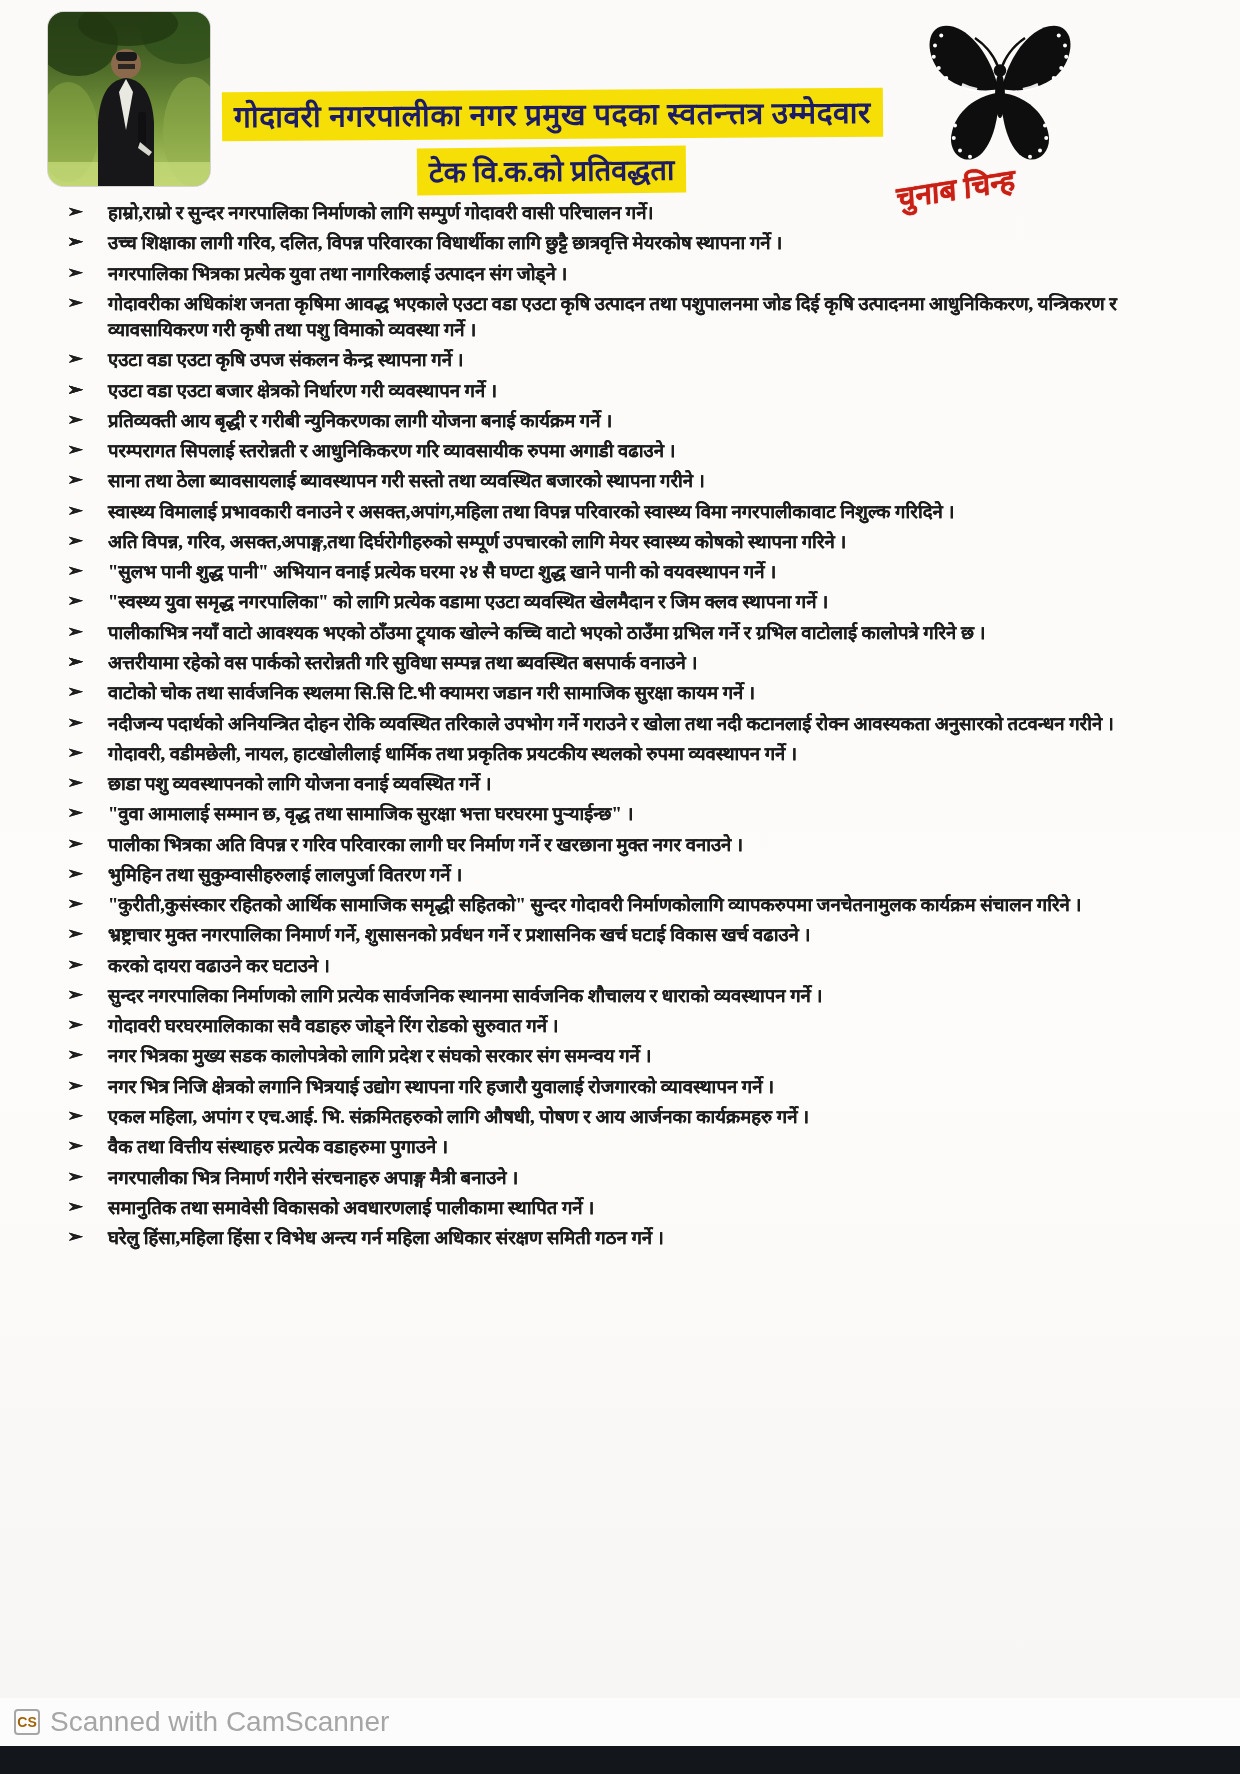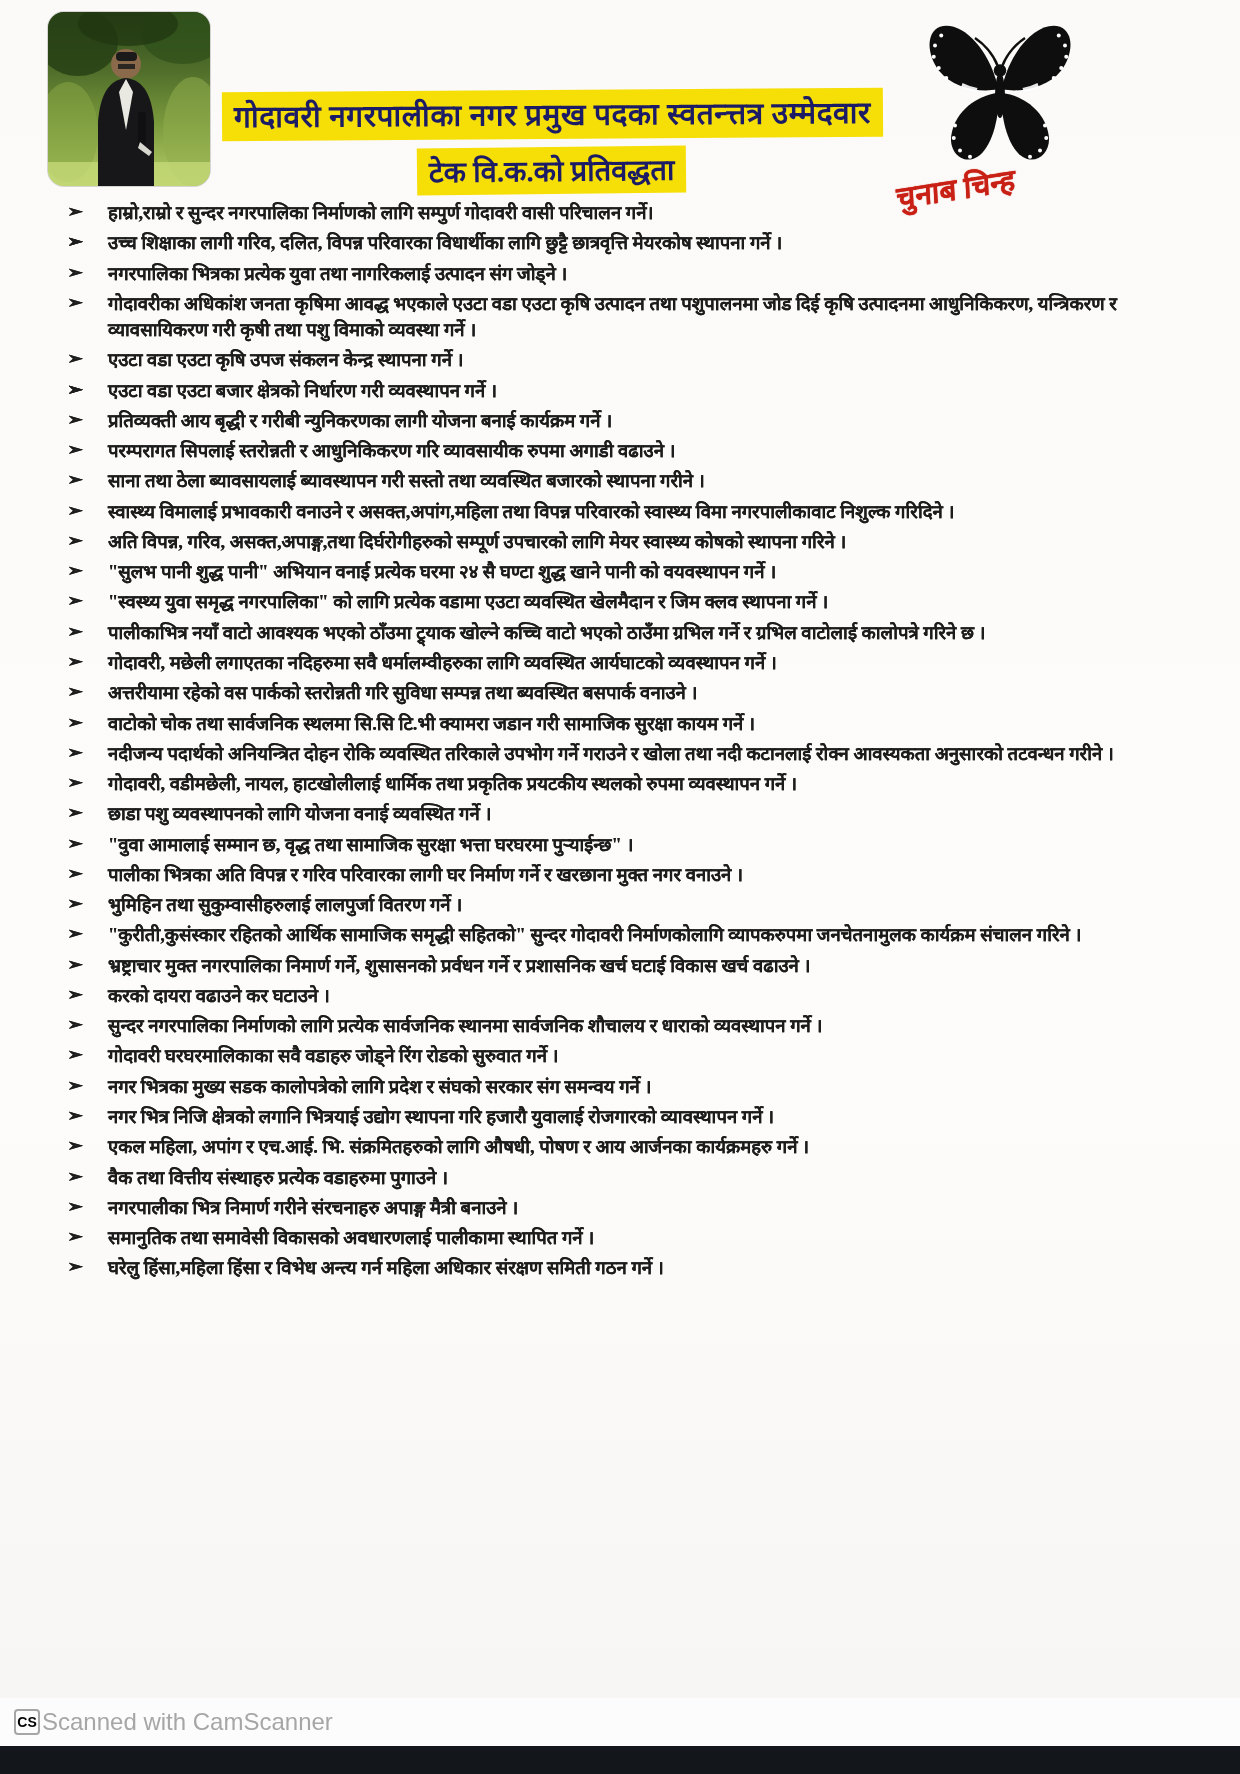--- a/index.html
+++ b/index.html
@@ -71,29 +71,29 @@
   }
   
   .footer {
     position:absolute; left:0; bottom:28px; width:100%; height:48px;
     background:#fcfcfc;
     display:flex; align-items:center;
   }
   .cs-badge {
     width:26px; height:26px;
     border:2.5px solid #a6a6a6; border-radius:4px;
-    color:#000000; font-family:"Liberation Sans", sans-serif;
+    color:#a16207; font-family:"Liberation Sans", sans-serif;
     font-size:14px; font-weight:bold;
     display:flex; align-items:center; justify-content:center;
-    margin-left:14px; margin-right:2px;
+    margin-left:14px; margin-right:10px;
   }
   .cs-text {
     color:#a6a6a6;
     font-family:"Liberation Sans", sans-serif;
-    font-size:24px;
+    font-size:28px;
   }
   .bottom-bar {
     position:absolute; left:0; bottom:0; width:100%; height:28px;
     background:#13161a;
   }
 </style>
 </head>
 <body>
 
 <div class="page">
@@ -245,21 +245,20 @@
       <span>"स्वस्थ्य युवा समृद्ध नगरपालिका" को लागि प्रत्येक वडामा एउटा व्यवस्थित खेलमैदान र जिम क्लव स्थापना गर्ने ।</span>
     </div>
 
     <div class="item">
       <span class="bullet">➢</span>
       <span>पालीकाभित्र नयाँ वाटो आवश्यक भएको ठाँउमा ट्र्याक खोल्ने कच्चि वाटो भएको ठाउँमा ग्रभिल गर्ने र ग्रभिल वाटोलाई कालोपत्रे गरिने छ ।</span>
     </div>
 
     <div class="item">
       <span class="bullet">➢</span>
-      <span>गोदावरी, मछेली लगाएतका नदिहरुमा सवै धर्मालम्वीहरुका लागि व्यवस्थित आर्यघाटको व्यवस्थापन गर्ने ।</span>
     </div>
 
     <div class="item">
       <span class="bullet">➢</span>
       <span>अत्तरीयामा रहेको वस पार्कको स्तरोन्नती गरि सुविधा सम्पन्न तथा ब्यवस्थित बसपार्क वनाउने ।</span>
     </div>
 
     <div class="item">
       <span class="bullet">➢</span>
       <span>वाटोको चोक तथा सार्वजनिक स्थलमा सि.सि टि.भी क्यामरा जडान गरी सामाजिक सुरक्षा कायम गर्ने ।</span>

